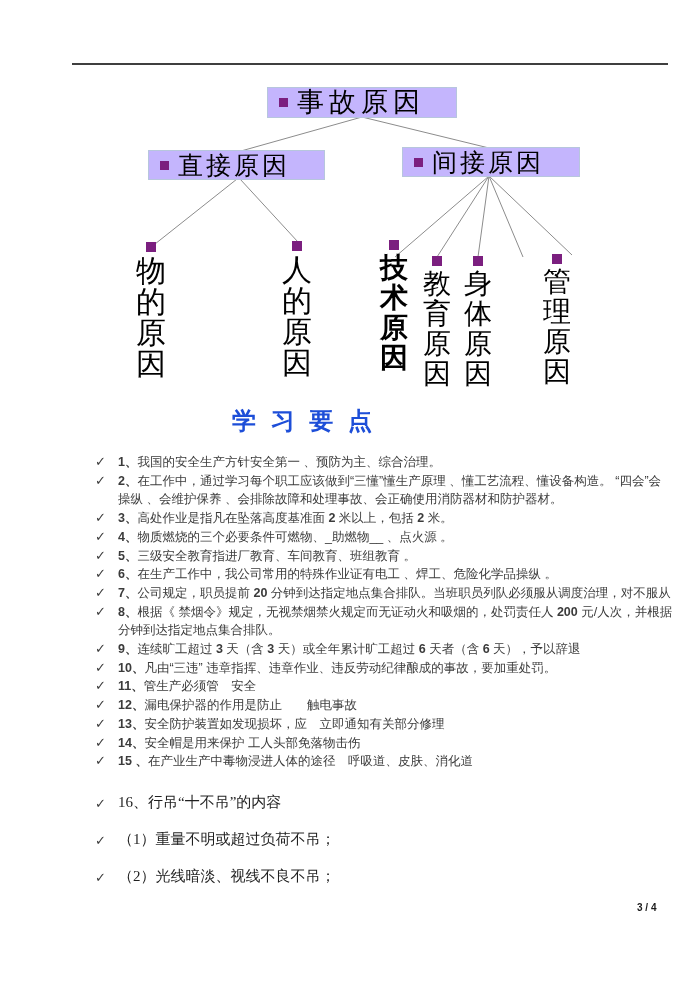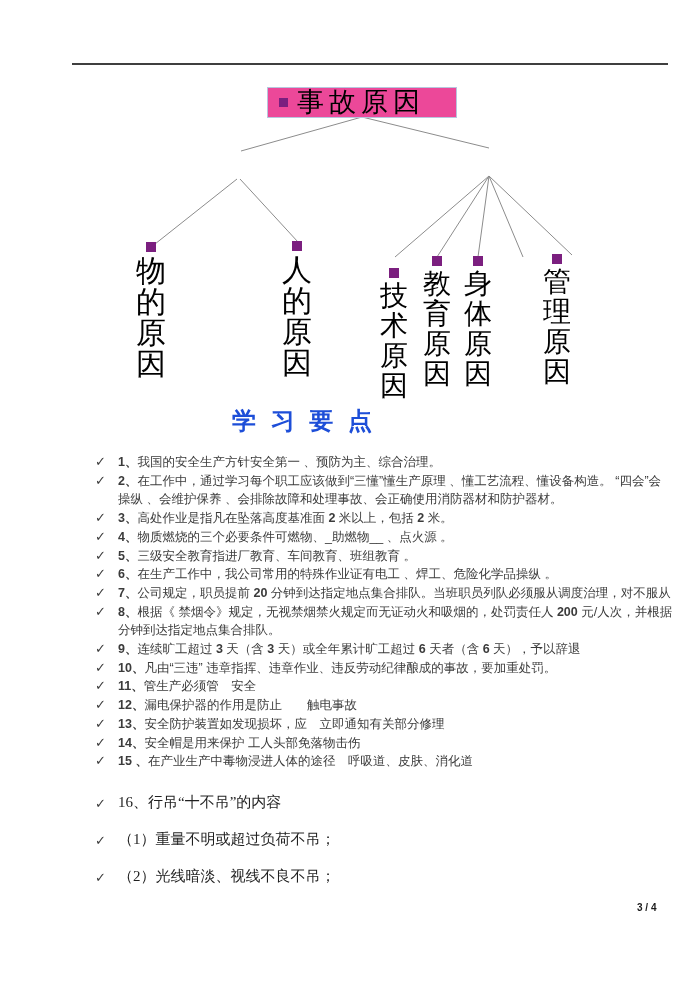--- a/index.html
+++ b/index.html
@@ -6,21 +6,21 @@
   .page {
     position:relative; width:700px; height:990px; background:#fff;
     font-family:"Liberation Sans", sans-serif; overflow:hidden;
     outline:1px solid #d9d9d9;
   }
   .header-rule { position:absolute; left:72px; top:63px; width:596px; height:2px; background:#3f3f3f; }
 
   
   .connectors { position:absolute; left:0; top:0; }
   .node-box {
-    position:absolute; background:#ec4899; border:1px solid #b7c6dd;
+    position:absolute; background:#c4b5fd; border:1px solid #b7c6dd;
     display:flex; align-items:center; line-height:1;
     font-family:"Liberation Serif", serif; color:#000;text-align:center;
   }
   .root-box     { left:267px; top:87px;  width:188px; height:29px; font-size:27px; letter-spacing:5px; }
   .direct-box   { left:148px; top:150px; width:175px; height:28px; font-size:25px; letter-spacing:3px; }
   .indirect-box { left:402px; top:147px; width:176px; height:28px; font-size:25px; letter-spacing:3px; }
   .bullet { width:9px; height:9px; background:#7b1f7f; margin:0 9px 0 11px; flex:none; }
 
   .leaf { position:absolute; display:flex; flex-direction:column; align-items:center; }
   .leaf .sq { width:10px; height:10px; background:#7b1f7f; margin-bottom:3px; }
@@ -74,30 +74,38 @@
       <line x1="489" y1="176" x2="478" y2="257"></line>
       <line x1="489" y1="176" x2="523" y2="257"></line>
       <line x1="489" y1="176" x2="572" y2="255"></line>
     </g>
   </svg>
 
   <div class="node-box root-box">
     <span class="bullet"></span>
     <span>事故原因</span>
   </div>
+  <div class="node-box direct-box">
+    <span class="bullet"></span>
+    <span>直接原因</span>
+  </div>
+  <div class="node-box indirect-box">
+    <span class="bullet"></span>
+    <span>间接原因</span>
+  </div>
 
   <div class="leaf big" style="left:134px; top:242px;">
     <span class="sq"></span>
     <div class="vtext">物的原因</div>
   </div>
   <div class="leaf big" style="left:280px; top:241px;">
     <span class="sq"></span>
     <div class="vtext">人的原因</div>
   </div>
-  <div class="leaf small" style="left:377px; top:268px;">
+  <div class="leaf small" style="left:377px; top:240px;font-weight:bold;">
     <span class="sq"></span>
     <div class="vtext">技术原因</div>
   </div>
   <div class="leaf small" style="left:420px; top:256px;">
     <span class="sq"></span>
     <div class="vtext">教育原因</div>
   </div>
   <div class="leaf small" style="left:461px; top:256px;">
     <span class="sq"></span>
     <div class="vtext">身体原因</div>

